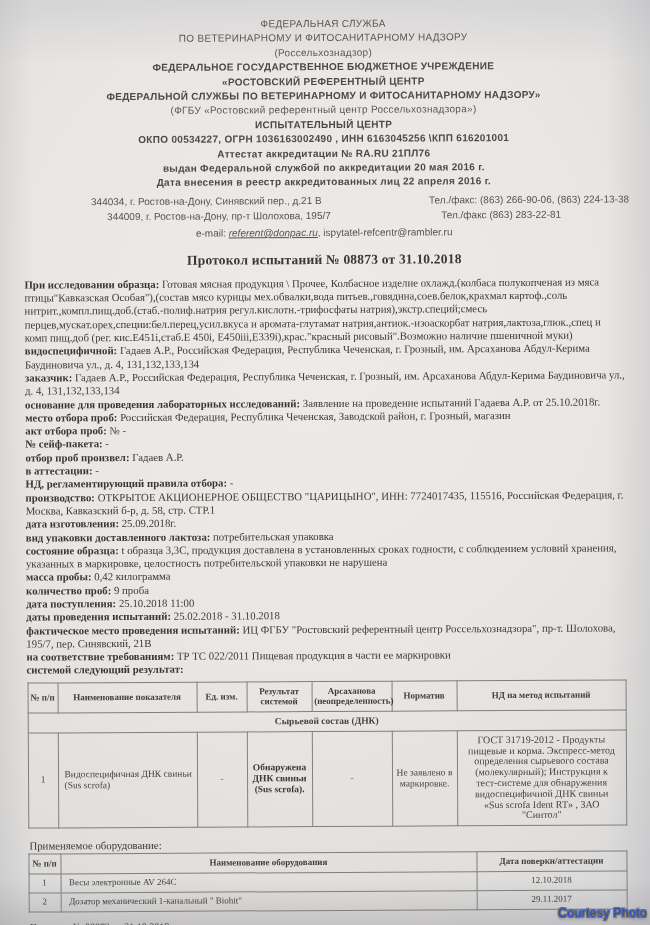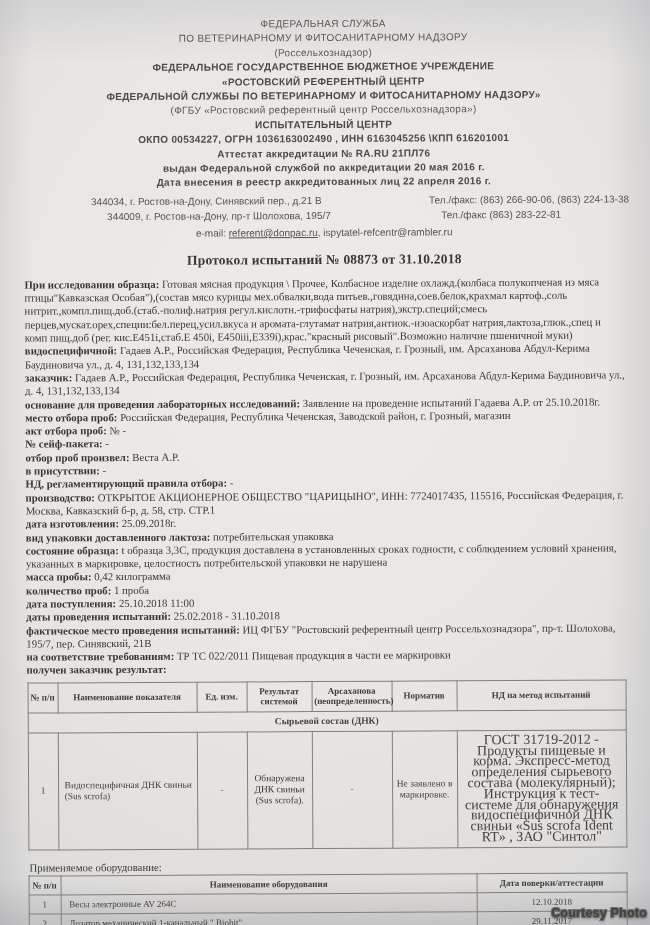--- a/index.html
+++ b/index.html
@@ -34,21 +34,21 @@
     display:flex;justify-content:space-between;
     font-family:"Liberation Sans",sans-serif;font-size:10px;line-height:15px;
     color:#56544f;
   }
   .contact-row.r1{padding:3px 20px 0 92px;}
   .contact-row.r2{padding:0 88px 0 108px;}
   .email-line{
     text-align:center;font-family:"Liberation Sans",sans-serif;
     font-size:10px;line-height:15px;color:#56544f;margin-top:2px;
   }
-  .email-underline{text-decoration:underline;}
+  .email-underline{text-decoration:underline;font-style:italic;}
   
   .title{
     text-align:center;font-weight:bold;font-size:13.5px;color:#3a3833;
     margin-top:12px;letter-spacing:0.2px;
   }
   
   .fields{margin:9px 25px 0 25px;font-size:10.8px;line-height:13.3px;color:#3d3b36;overflow-wrap:break-word;}
   .field-line{margin:0;}
   .flabel{font-weight:bold;color:#393732;}
   
@@ -60,41 +60,41 @@
     padding:4px 2px;color:#403e39;vertical-align:middle;
   }
   .section-row td{
     font-size:10px;font-weight:bold;text-align:left;padding:2px 0 2px 5px;color:#403e39;
   }
   .results-table td{
     font-size:9.5px;line-height:11px;text-align:center;vertical-align:middle;
     padding:4px 3px;color:#46443f;
   }
   .results-table td.cname{text-align:left;padding-left:6px;margin-left:47px;}
-  .results-table td.cresult{font-weight:normal;color:#3b3934;}
-  .results-table td.cmethod{font-size:14px;line-height:10.8px;padding:4px 7px;}
+  .results-table td.cresult{font-weight:bold;color:#3b3934;}
+  .results-table td.cmethod{font-size:10px;line-height:10.8px;padding:4px 7px;}
   
   .equip-caption{margin:11px 25px 2px 27px;font-size:10.8px;color:#3d3b36;}
   .equip-table{width:598px;margin:0 auto;}
   .equip-table th,.equip-table td{border:1px solid #817f7a;}
   .equip-table th{
     font-size:9px;font-weight:bold;line-height:10.5px;text-align:center;
     padding:4px 2px;color:#403e39;vertical-align:middle;
   }
   .equip-table td{font-size:9px;line-height:11px;padding:2px 4px;color:#46443f;text-align:center;height:14px;}
   .equip-table td.ename{text-align:left;padding-left:8px;}
   
   .footer{margin:9px 25px 0 27px;font-size:10px;color:#454540;}
   .footer-line2{display:flex;justify-content:space-between;margin-top:2px;font-size:9.6px;}
   .footer-page{margin-left:12px;white-space:nowrap;}
   
   .watermark{
     position:absolute;right:3px;bottom:5px;
-    font-family:"Liberation Sans",sans-serif;font-weight:bold;font-size:12.5px;
-    color:#404040;letter-spacing:0.2px;
+    font-family:"Liberation Sans",sans-serif;font-weight:normal;font-size:12.5px;
+    color:#1d4ed8;letter-spacing:0.2px;
     text-shadow:-1px -1px 0 #6e6d69,1px -1px 0 #6e6d69,-1px 1px 0 #6e6d69,1px 1px 0 #6e6d69,0 2px 3px rgba(50,50,50,0.65);
   }
 </style>
 </head>
 <body>
 
 <div class="photo"></div>
 
 <div class="sheet">
 
@@ -138,47 +138,47 @@
       <div class="field-line"><span class="flabel">заказчик:</span> <span>Гадаев А.Р., Российская Федерация, Республика Чеченская, г. Грозный, им. Арсаханова Абдул-Керима Баудиновича ул., д. 4, 131,132,133,134</span></div>
 
       <div class="field-line"><span class="flabel">основание для проведения лабораторных исследований:</span> <span>Заявление на проведение испытаний Гадаева А.Р. от 25.10.2018г.</span></div>
 
       <div class="field-line"><span class="flabel">место отбора проб:</span> <span>Российская Федерация, Республика Чеченская, Заводской район, г. Грозный, магазин</span></div>
 
       <div class="field-line"><span class="flabel">акт отбора проб:</span> <span>№ -</span></div>
 
       <div class="field-line"><span class="flabel">№ сейф-пакета:</span> <span>-</span></div>
 
-      <div class="field-line"><span class="flabel">отбор проб произвел:</span> <span>Веста А.Р.</span></div>
-
-      <div class="field-line"><span class="flabel">в присутствии:</span> <span>-</span></div>
+      <div class="field-line"><span class="flabel">отбор проб произвел:</span> <span>Гадаев А.Р.</span></div>
+
+      <div class="field-line"><span class="flabel">в аттестации:</span> <span>-</span></div>
 
       <div class="field-line"><span class="flabel">НД, регламентирующий правила отбора:</span> <span>-</span></div>
 
       <div class="field-line"><span class="flabel">производство:</span> <span>ОТКРЫТОЕ АКЦИОНЕРНОЕ ОБЩЕСТВО "ЦАРИЦЫНО", ИНН: 7724017435, 115516, Российская Федерация, г. Москва, Кавказский б-р, д. 58, стр. СТР.1</span></div>
 
       <div class="field-line"><span class="flabel">дата изготовления:</span> <span>25.09.2018г.</span></div>
 
       <div class="field-line"><span class="flabel">вид упаковки доставленного лактоза:</span> <span>потребительская упаковка</span></div>
 
       <div class="field-line"><span class="flabel">состояние образца:</span> <span>t образца 3,3С, продукция доставлена в установленных сроках годности, с соблюдением условий хранения, указанных в маркировке, целостность потребительской упаковки не нарушена</span></div>
 
       <div class="field-line"><span class="flabel">масса пробы:</span> <span>0,42 килограмма</span></div>
 
-      <div class="field-line"><span class="flabel">количество проб:</span> <span>1 проба</span></div>
+      <div class="field-line"><span class="flabel">количество проб:</span> <span>9 проба</span></div>
 
       <div class="field-line"><span class="flabel">дата поступления:</span> <span>25.10.2018 11:00</span></div>
 
       <div class="field-line"><span class="flabel">даты проведения испытаний:</span> <span>25.02.2018 - 31.10.2018</span></div>
 
       <div class="field-line"><span class="flabel">фактическое место проведения испытаний:</span> <span>ИЦ ФГБУ "Ростовский референтный центр Россельхознадзора", пр-т. Шолохова, 195/7, пер. Синявский, 21В</span></div>
 
       <div class="field-line"><span class="flabel">на соответствие требованиям:</span> <span>ТР ТС 022/2011 Пищевая продукция в части ее маркировки</span></div>
 
-      <div class="field-line"><span class="flabel">получен заказчик результат:</span> <span></span></div>
+      <div class="field-line"><span class="flabel">системой следующий результат:</span> <span></span></div>
     </div>
 
   <table class="results-table">
     <colgroup>
       <col style="width:30px">
         <col style="width:139px">
         <col style="width:50px">
         <col style="width:65px">
         <col style="width:80px">
         <col style="width:65px">

